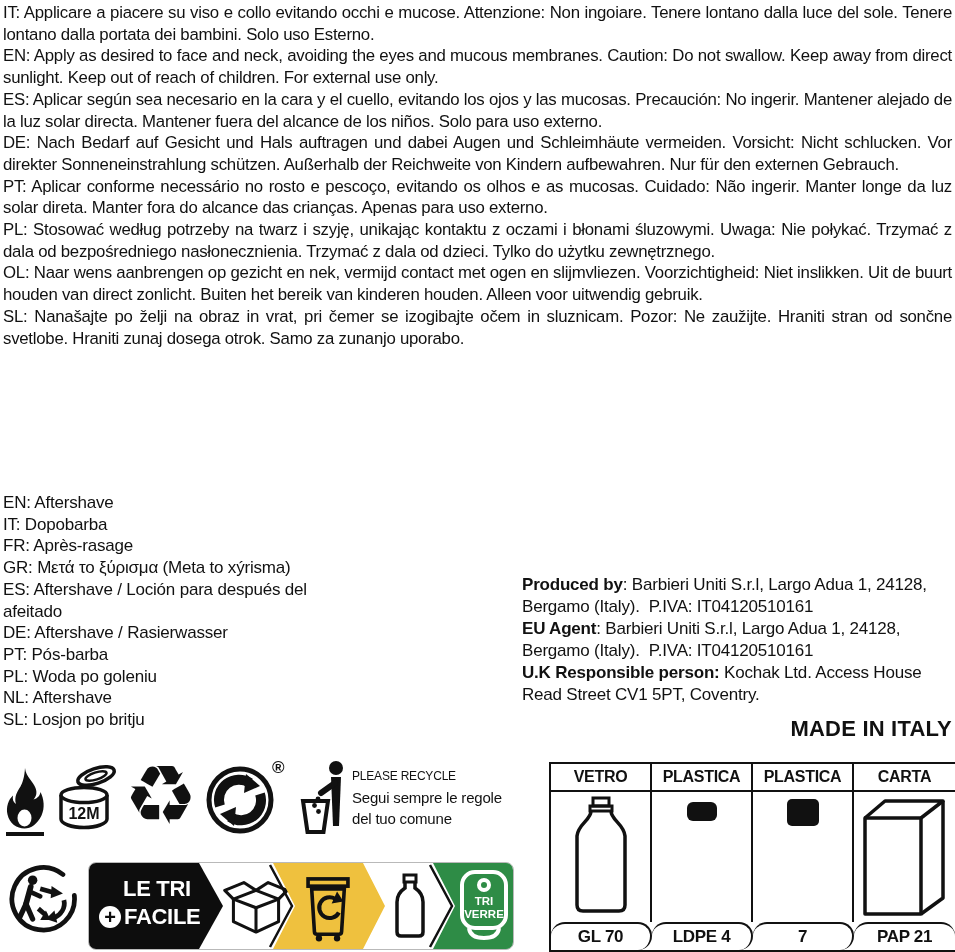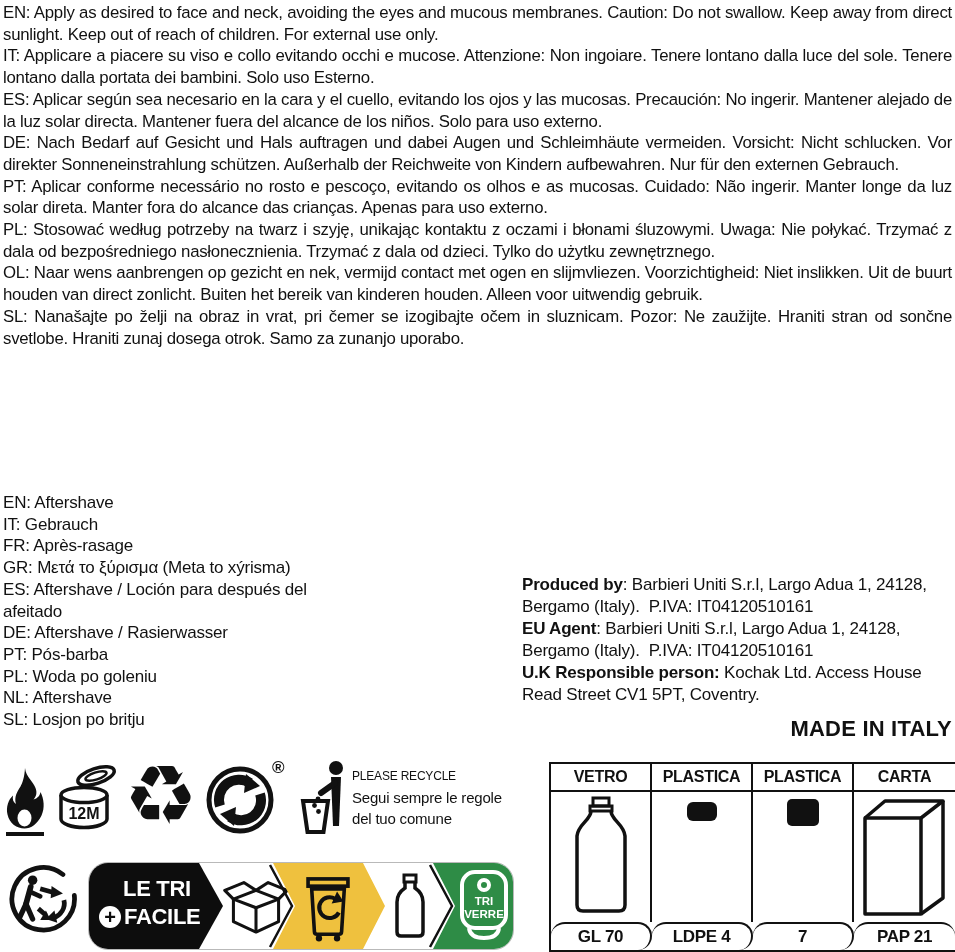--- a/index.html
+++ b/index.html
@@ -24,21 +24,21 @@
   .sym{position:absolute;}
   .mobius{font-family:"DejaVu Sans",sans-serif;font-size:82px;line-height:80px;color:#111;}
   .reg{position:absolute;left:272px;top:2px;font-size:17px;font-weight:bold;}
   .recycle-note{position:absolute;left:352px;top:10px;width:170px;line-height:21px;}
   .recycle-note .t{font-weight:normal;font-size:12px;letter-spacing:-0.2px;}
   .recycle-note .l{font-size:15px;letter-spacing:-0.2px;}
   
   .banner-row{position:absolute;left:0;top:858px;width:545px;height:94px;}
   .triman{position:absolute;left:8px;top:6px;}
   .banner{position:absolute;left:88px;top:4px;width:424px;height:86px;background:#fff;
-          border:1px solid #b9b9b9;border-radius:20px;overflow:hidden;}
+          border:1px solid #b9b9b9;border-radius:8px;overflow:hidden;}
   .seg{position:absolute;top:0;bottom:0;}
   .seg-black{left:0;width:134px;background:#0d0d0d;
              clip-path:polygon(0 0,110px 0,134px 50%,110px 100%,0 100%);
              color:#fff;font-weight:bold;font-size:22px;letter-spacing:-0.3px;}
   .seg-black .l1{margin:13px 0 2px 34px;}
   .seg-black .l2{display:flex;align-items:center;margin-left:10px;gap:3px;}
   .plus-circle{display:inline-flex;align-items:center;justify-content:center;width:22px;height:22px;
                border-radius:50%;background:#fff;color:#0d0d0d;font-size:20px;font-weight:bold;line-height:1;}
   .seg-yellow{left:184px;width:112px;background:var(--bin-yellow,#EFC13E);
               clip-path:polygon(0 0,90px 0,112px 50%,90px 100%,0 100%,22px 50%);}
@@ -60,33 +60,33 @@
   .cap1{width:30px;height:19px;background:#111;border-radius:6px;margin-top:10px;}
   .cap2{width:32px;height:27px;background:#111;border-radius:5px;margin-top:7px;}
   svg{display:block;}
 </style>
 </head>
 <body>
 
 <div class="page">
 
   <section class="warnings">
+    <p>IT: Applicare a piacere su viso e collo evitando occhi e mucose. Attenzione: Non ingoiare. Tenere lontano dalla luce del sole. Tenere lontano dalla portata dei bambini. Solo uso Esterno.</p>
     <p>EN: Apply as desired to face and neck, avoiding the eyes and mucous membranes. Caution: Do not swallow. Keep away from direct sunlight. Keep out of reach of children. For external use only.</p>
-    <p>IT: Applicare a piacere su viso e collo evitando occhi e mucose. Attenzione: Non ingoiare. Tenere lontano dalla luce del sole. Tenere lontano dalla portata dei bambini. Solo uso Esterno.</p>
     <p>ES: Aplicar según sea necesario en la cara y el cuello, evitando los ojos y las mucosas. Precaución: No ingerir. Mantener alejado de la luz solar directa. Mantener fuera del alcance de los niños. Solo para uso externo.</p>
     <p>DE: Nach Bedarf auf Gesicht und Hals auftragen und dabei Augen und Schleimhäute vermeiden. Vorsicht: Nicht schlucken. Vor direkter Sonneneinstrahlung schützen. Außerhalb der Reichweite von Kindern aufbewahren. Nur für den externen Gebrauch.</p>
     <p>PT: Aplicar conforme necessário no rosto e pescoço, evitando os olhos e as mucosas. Cuidado: Não ingerir. Manter longe da luz solar direta. Manter fora do alcance das crianças. Apenas para uso externo.</p>
     <p>PL: Stosować według potrzeby na twarz i szyję, unikając kontaktu z oczami i błonami śluzowymi. Uwaga: Nie połykać. Trzymać z dala od bezpośredniego nasłonecznienia. Trzymać z dala od dzieci. Tylko do użytku zewnętrznego.</p>
     <p>OL: Naar wens aanbrengen op gezicht en nek, vermijd contact met ogen en slijmvliezen. Voorzichtigheid: Niet inslikken. Uit de buurt houden van direct zonlicht. Buiten het bereik van kinderen houden. Alleen voor uitwendig gebruik.</p>
     <p>SL: Nanašajte po želji na obraz in vrat, pri čemer se izogibajte očem in sluznicam. Pozor: Ne zaužijte. Hraniti stran od sončne svetlobe. Hraniti zunaj dosega otrok. Samo za zunanjo uporabo.</p>
   </section>
 
   <section class="products">
     <div>EN: Aftershave</div>
-    <div>IT: Gebrauch</div>
+    <div>IT: Dopobarba</div>
     <div>FR: Après-rasage</div>
     <div>GR: Μετά το ξύρισμα (Meta to xýrisma)</div>
     <div>ES: Aftershave / Loción para después del afeitado</div>
     <div>DE: Aftershave / Rasierwasser</div>
     <div>PT: Pós-barba</div>
     <div>PL: Woda po goleniu</div>
     <div>NL: Aftershave</div>
     <div>SL: Losjon po britju</div>
   </section>
 

